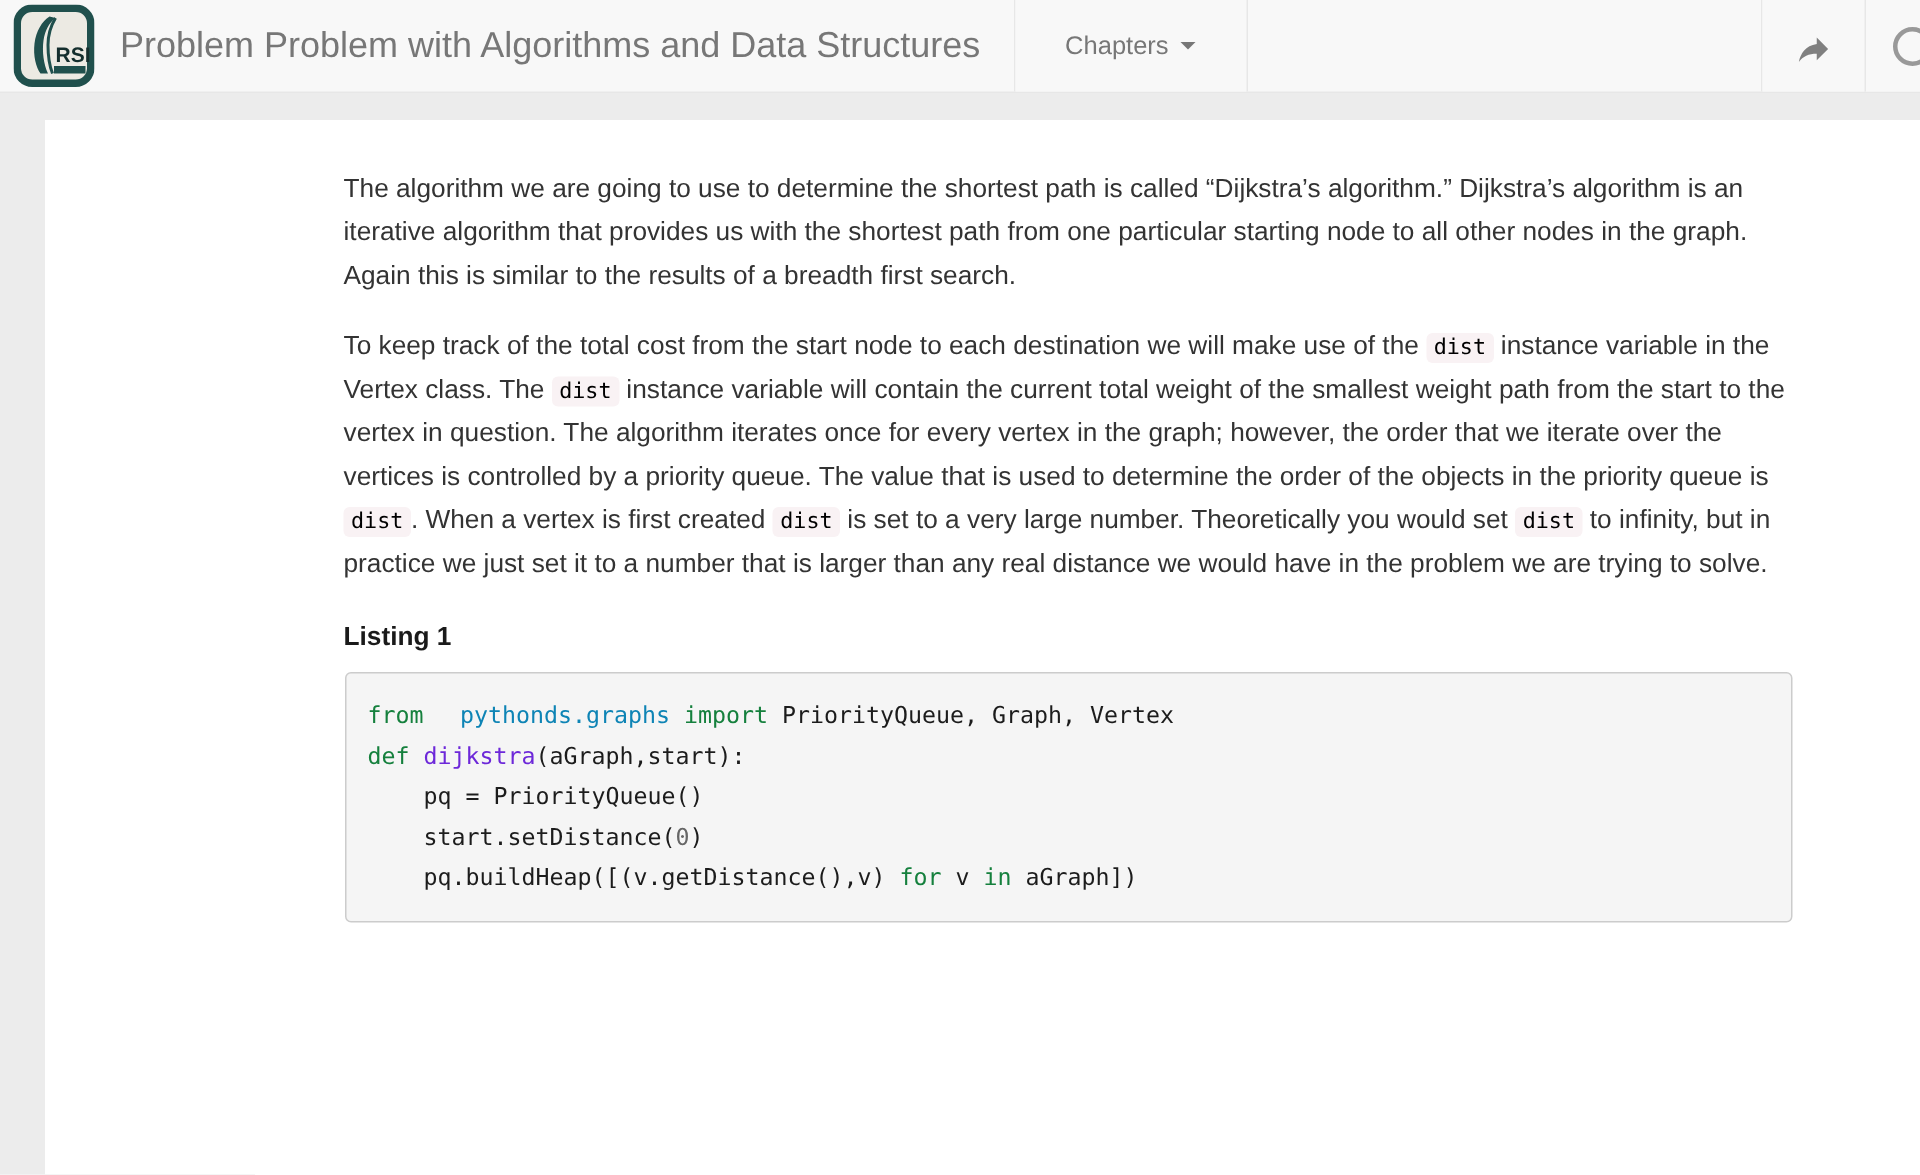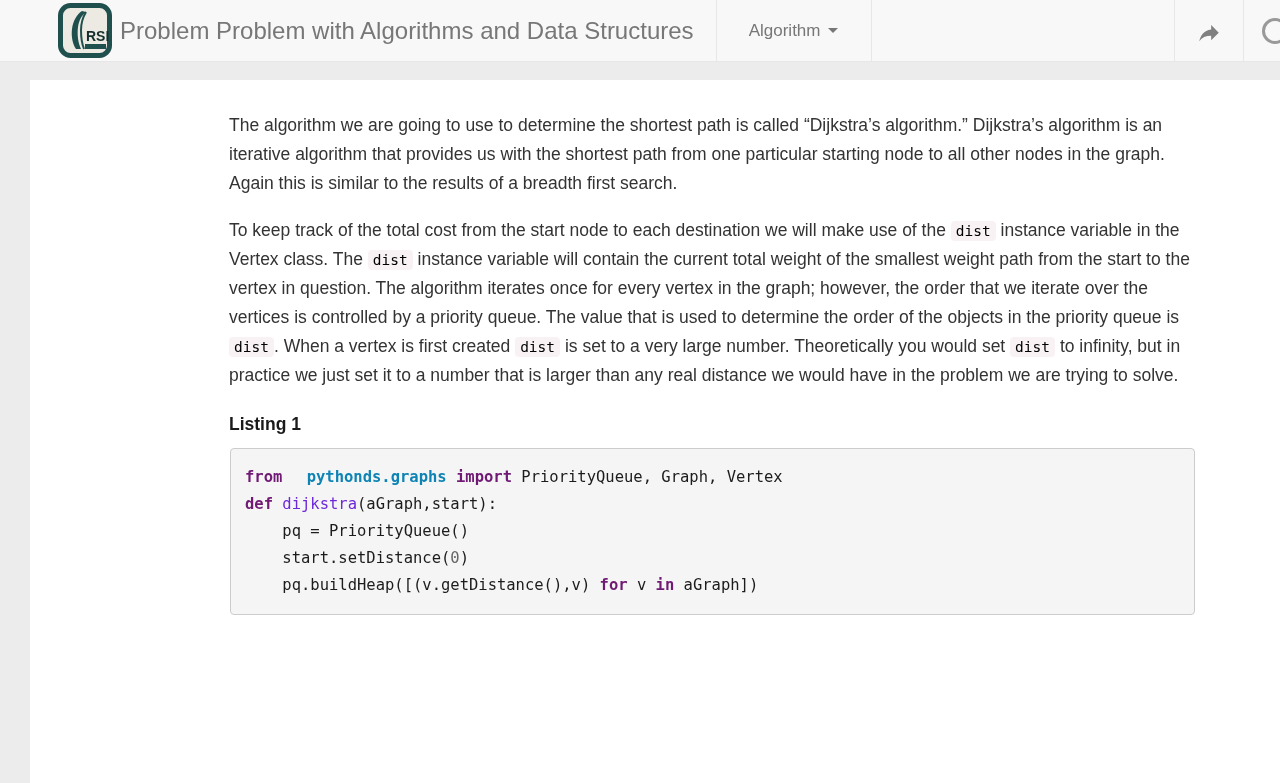--- a/index.html
+++ b/index.html
@@ -14,25 +14,24 @@
   .navbar {
     height: 62px;
     background: #f8f8f8;
     border-bottom: 1px solid #e7e7e7;
     display: flex;
     align-items: center;
   }
   .logo-link {
     width: 72px;
     display: flex;
-    justify-content: flex-end;
+    justify-content: center;
     align-items: center;
     height: 100%;
     text-decoration: none;
-    margin-left: 40px;
   }
   .brand {
     font-size: 24px;
     color: #777;
     white-space: nowrap;
     margin-left: 8px;
     margin-right: 22px;
   }
   .vdiv { width: 1px; align-self: stretch; background: #e7e7e7; }
   .nav-chapters {
@@ -125,42 +124,42 @@
     border: 1px solid #ccc;
     border-radius: 4px;
     margin: 0 11px 0 1px;
     padding: 15px 14px;
     font-family: "DejaVu Sans Mono", monospace;
     font-size: 15.5px;
     line-height: 27px;
     color: #1c1c1c;
     overflow: hidden;
   }
-  .tok-k   { color: #701a75; font-weight: bold; }
-  .tok-nn  { color: #0e84b5; font-weight: bold; padding-left: 15px; }
+  .tok-k   { color: #15803d; font-weight: normal; }
+  .tok-nn  { color: #0e84b5; font-weight: normal; padding-left: 15px; }
   .tok-fn  { color: #6d28d9; }
   .tok-num { color: #666666; }
 </style>
 </head>
 <body>
 
 <header class="navbar">
   <a class="logo-link">
     <svg width="54" height="55" viewBox="0 0 54 55">
       <rect x="2.5" y="2.5" width="49" height="50" rx="10" fill="#eceae3" stroke="#20504d" stroke-width="5"></rect>
       <path d="M24 8 C19 11 15 18 14 26 C13 34 15 42 18 46 L23 46 C20 40 19 31 20 24 C21 17 24 12 28 9 Z" fill="#20504d"></path>
       <path d="M28 9 C25 14 23 20 23 27 C23 34 24 41 26 46" fill="none" stroke="#20504d" stroke-width="2"></path>
       <text x="28" y="38" font-family="Liberation Sans, sans-serif" font-size="14" font-weight="bold" fill="#142e2d">RSI</text>
       <rect x="27" y="41" width="21" height="5" fill="#20504d"></rect>
     </svg>
   </a>
   <div class="brand">Problem Problem with Algorithms and Data Structures</div>
   <div class="vdiv"></div>
   <div class="nav-chapters">
-    <span>Algorithm</span>
+    <span>Chapters</span>
     <span class="caret"></span>
   </div>
   <div class="vdiv"></div>
   <div class="nav-spacer"></div>
   <div class="vdiv"></div>
   <button class="icon-btn share-btn">
     <svg width="26" height="22" viewBox="0 0 24 20">
       <path d="M10 8.5 V4.5 l-7 7 7 7 v-4.1 c5 0 8.5 1.6 11 5.1 -1-5-4-10-11-11z" transform="scale(-1,1) translate(-24,0)" fill="#808080"></path>
     </svg>
   </button>

